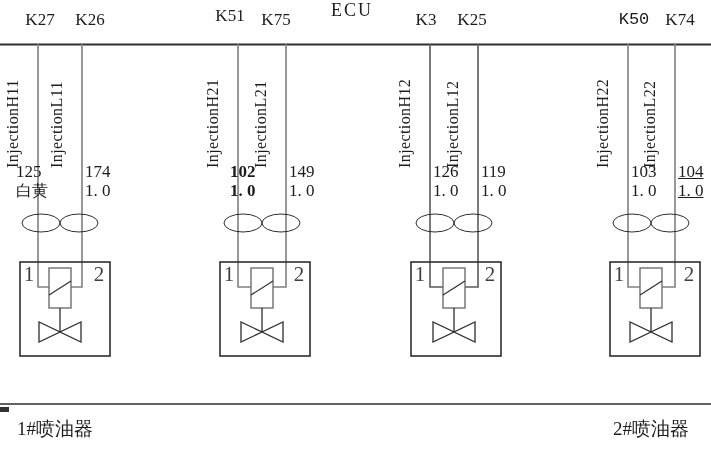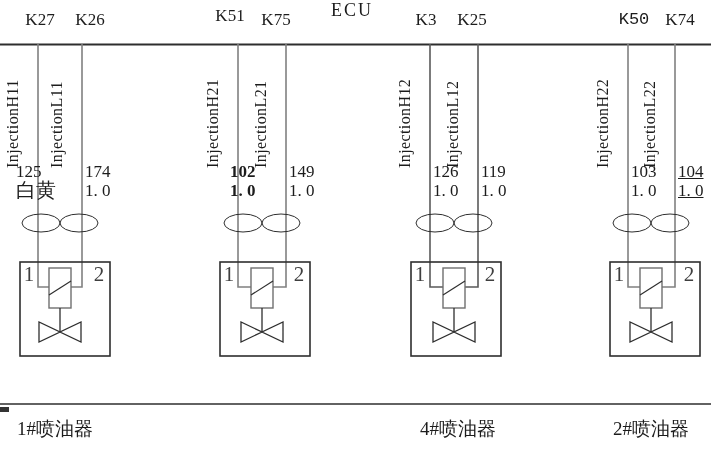--- a/index.html
+++ b/index.html
@@ -9,21 +9,21 @@
   }
   #gfx{position:absolute;left:0;top:0;}
   .txt{position:absolute;white-space:nowrap;}
   .ecu-title{width:90px;text-align:center;font-size:18px;letter-spacing:2px;}
   .pin{width:44px;text-align:center;font-size:17px;}
   .vlabel{
     width:118px;height:17px;font-size:16px;letter-spacing:0.4px;
     transform:rotate(-90deg);transform-origin:0 100%;text-align:left;line-height:17px;
   }
   .marks{font-size:17px;line-height:19px;text-align:left;}
-  .marks .cjk{font-size:20px;}
+  .marks .cjk{font-size:16px;}
   .term{width:14px;text-align:center;font-size:21px;color:#3f3f3f;}
   .inj-label{width:130px;text-align:center;font-size:19px;}
 </style>
 </head>
 <body>
 
 <div id="stage">
 
   <svg id="gfx" width="711" height="457" viewBox="0 0 711 457">
 
@@ -154,16 +154,15 @@
   <div class="txt term" style="left:92px;top:262px;">2</div>
   <div class="txt term" style="left:222px;top:262px;">1</div>
   <div class="txt term" style="left:292px;top:262px;">2</div>
   <div class="txt term" style="left:413px;top:262px;">1</div>
   <div class="txt term" style="left:483px;top:262px;">2</div>
   <div class="txt term" style="left:612px;top:262px;">1</div>
   <div class="txt term" style="left:682px;top:262px;">2</div>
 
   <div class="txt inj-label" style="left:-10px;top:416px;">1#喷油器</div>
   <div class="txt inj-label" style="left:198px;top:416px;margin-top:48px;">3#喷油器</div>
-  <div class="txt inj-label" style="left:393px;top:416px;">4#喷油器</div>
   <div class="txt inj-label" style="left:586px;top:416px;">2#喷油器</div>
 
 </div>
 
 </body></html>

